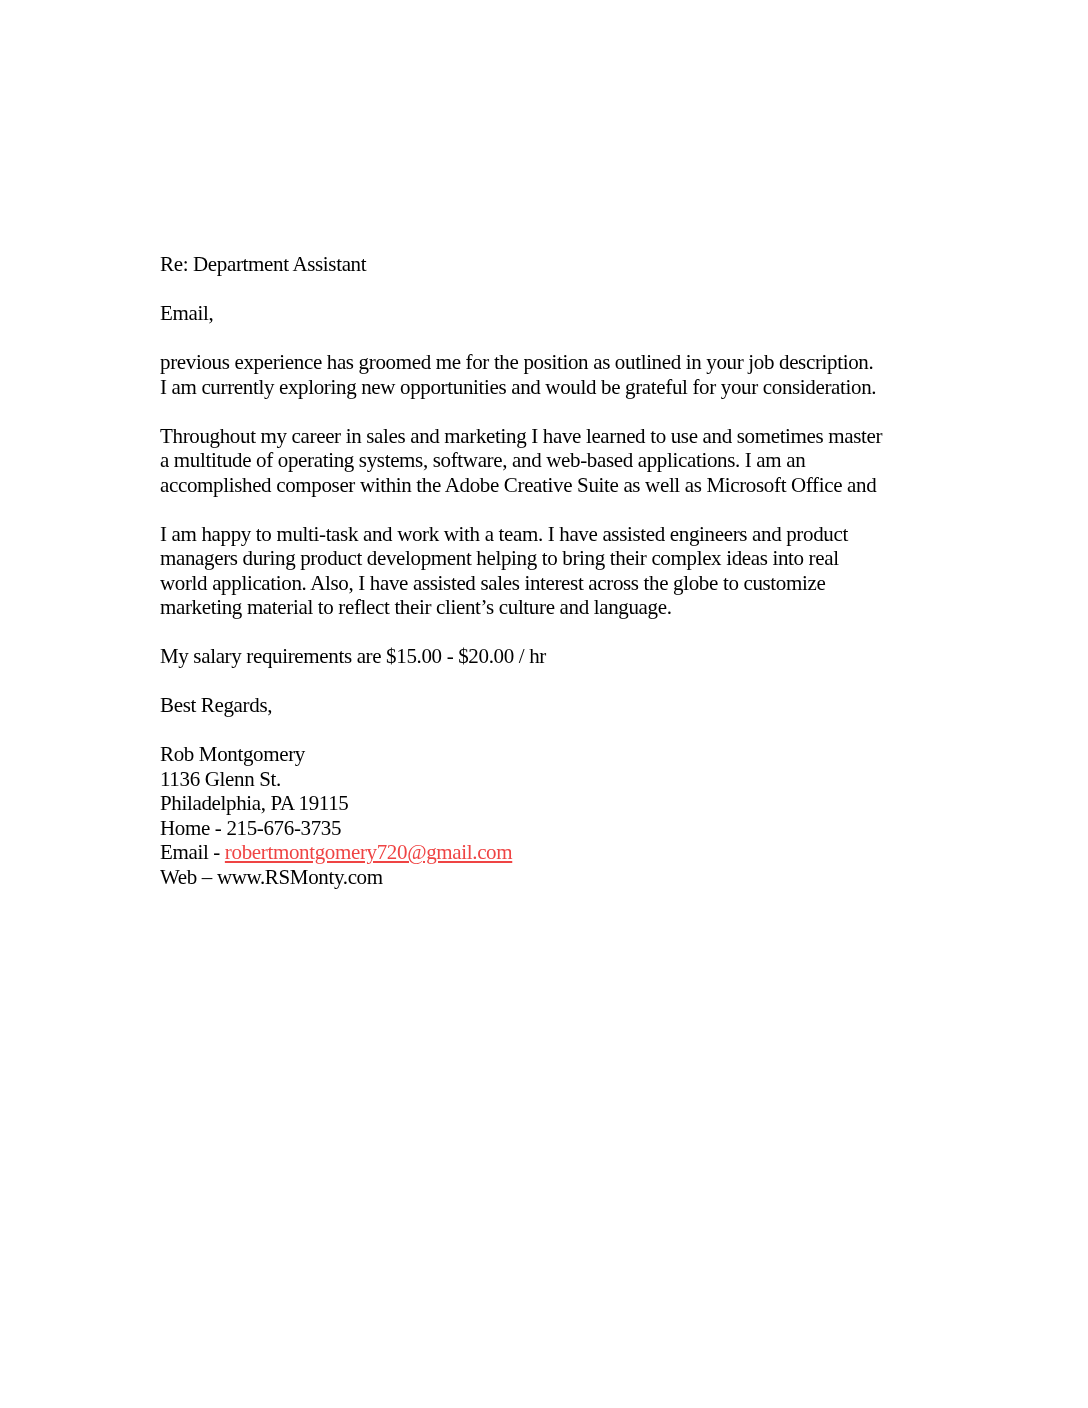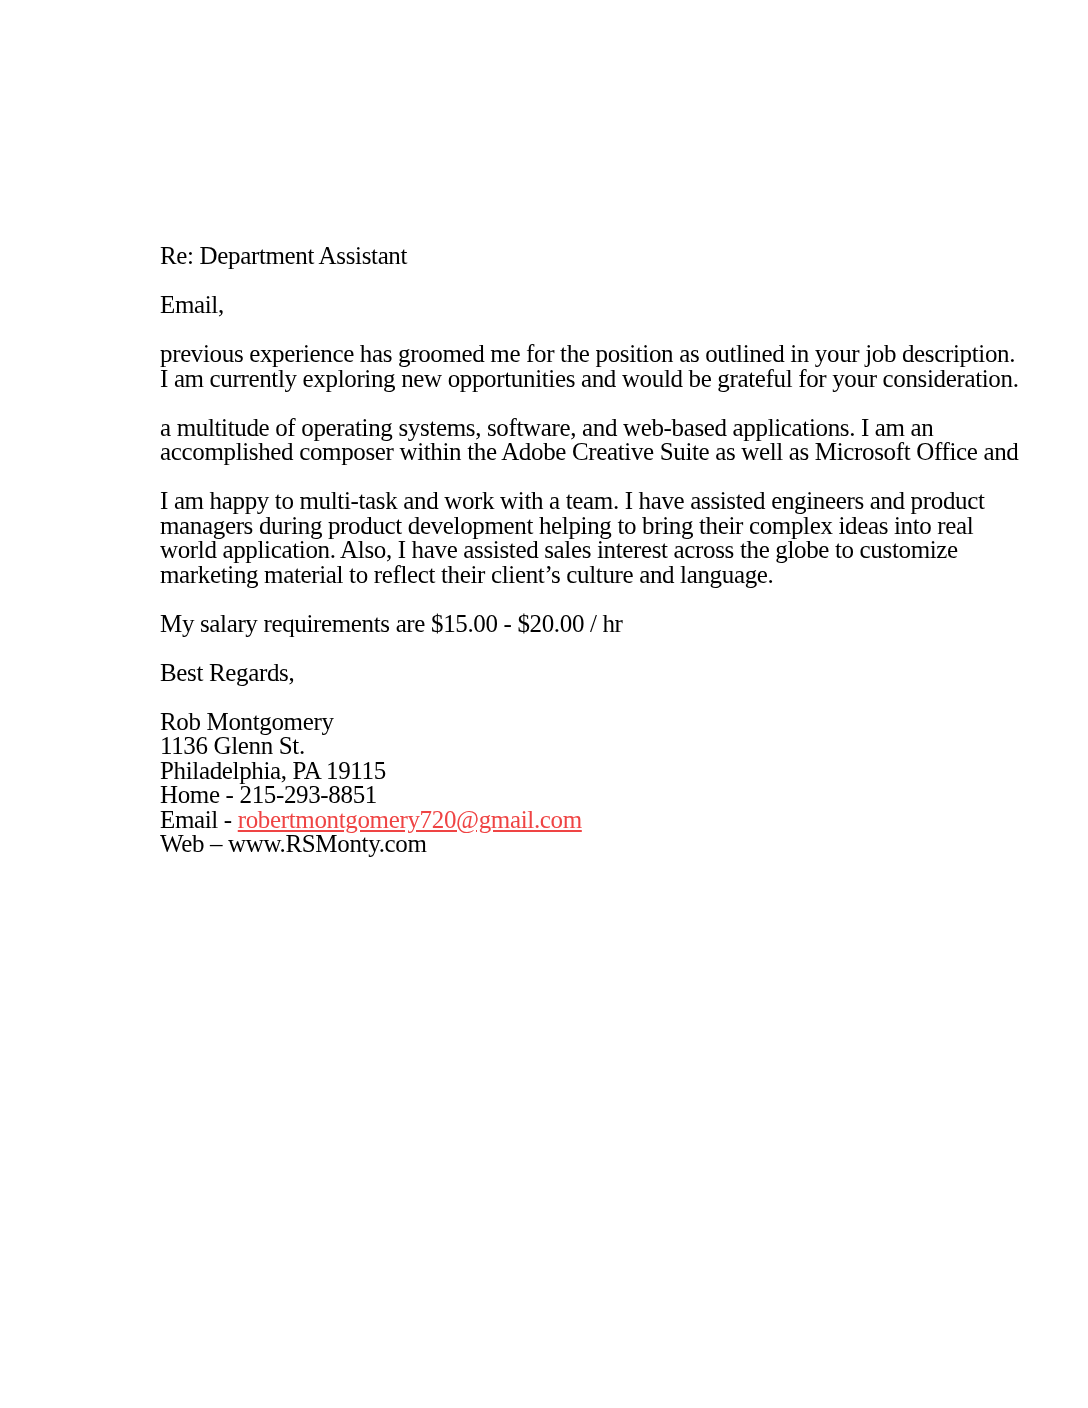--- a/index.html
+++ b/index.html
@@ -11,23 +11,23 @@
       width: 1088px;
       height: 1408px;
       position: relative;
       overflow: hidden;
       font-family: "Liberation Serif", serif;
       color: #000000;
     }
     .page {
       position: absolute;
       left: 160px;
-      top: 244px;
+      top: 252px;
       width: 800px;
-      font-size: 25px;
+      font-size: 21px;
       line-height: 24.5px;
       letter-spacing: -0.35px;
     }
     .line {
       display: block;
       white-space: nowrap;
     }
     .block {
       margin-bottom: 24.5px;
     }
@@ -48,20 +48,21 @@
   <div class="block">
     <span class="line">Email,</span>
   </div>
 
   <div class="block">
     <span class="line">previous experience has groomed me for the position as outlined in your job description.</span>
     <span class="line">I am currently exploring new opportunities and would be grateful for your consideration.</span>
   </div>
 
   <div class="block">
+    <span class="line">Throughout my career in sales and marketing I have learned to use and sometimes master</span>
     <span class="line">a multitude of operating systems, software, and web-based applications. I am an</span>
     <span class="line">accomplished composer within the Adobe Creative Suite as well as Microsoft Office and</span>
   </div>
 
   <div class="block">
     <span class="line">I am happy to multi-task and work with a team. I have assisted engineers and product</span>
     <span class="line">managers during product development helping to bring their complex ideas into real</span>
     <span class="line">world application. Also, I have assisted sales interest across the globe to customize</span>
     <span class="line">marketing material to reflect their client’s culture and language.</span>
   </div>
@@ -72,17 +73,17 @@
   </div>
 
   <div class="block">
     <span class="line">Best Regards,</span>
   </div>
 
   <div class="sig">
     <span class="line">Rob Montgomery</span>
     <span class="line">1136 Glenn St.</span>
     <span class="line">Philadelphia, PA 19115</span>
-    <span class="line"><span>Home - </span><span>215-293-8851</span></span>
+    <span class="line"><span>Home - </span><span>215-676-3735</span></span>
     <span class="line"><span>Email - </span><a class="email">robertmontgomery720@gmail.com</a></span>
     <span class="line"><span>Web – </span><span>www.RSMonty.com</span></span>
   </div>
 </div>
 
 </body></html>

